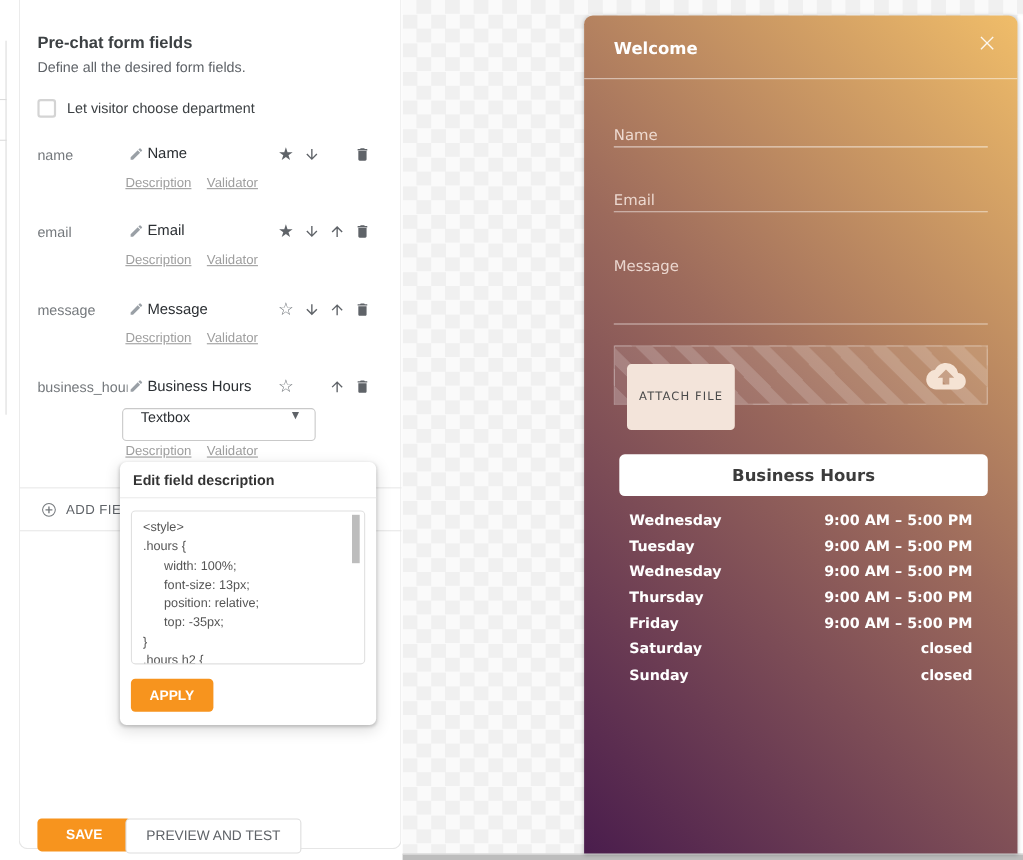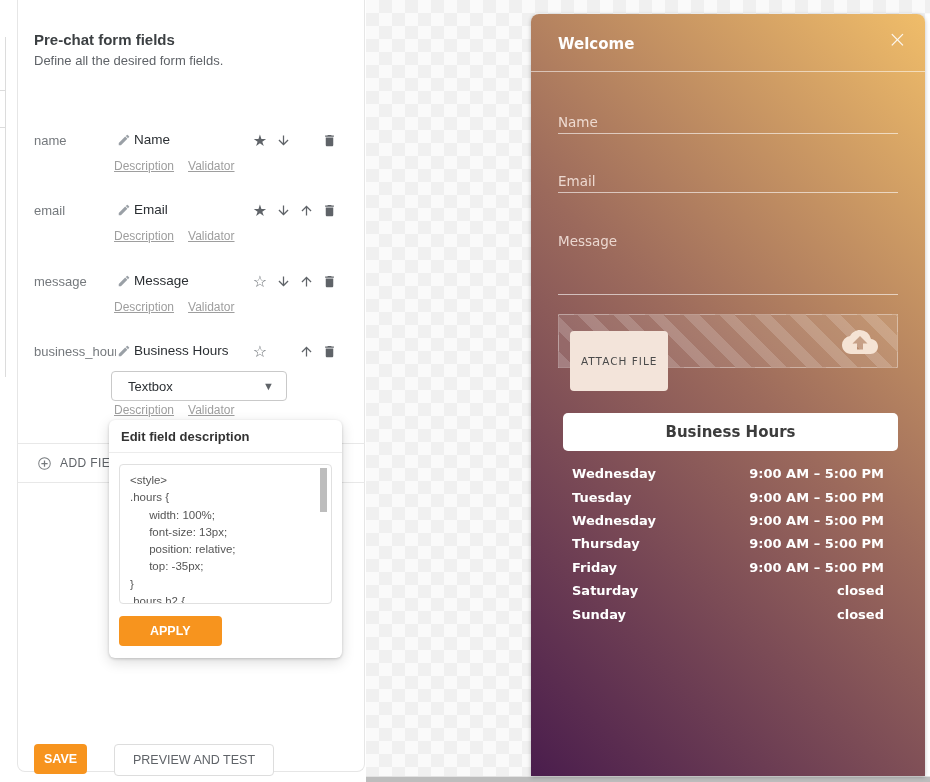--- a/index.html
+++ b/index.html
@@ -41,21 +41,21 @@
   .s1 { left:231px; } .s2 { left:254px; } .s3 { left:277px; } .s4 { left:300px; }
   .star { font-size:16px; color:#5f6368; line-height:20px; }
   .star.outline { color:#6b7075; }
   .arrow-svg, .trash-svg { width:15px; height:15px; fill:#5f6368; margin-top:2px; }
   .row-links { position:absolute; left:96px; font-size:12px; color:#9e9e9e; }
   .row-links.std { top:28px; }
   .row-links a { color:#9e9e9e; text-decoration:underline; margin-right:14px; cursor:pointer; }
 
   .type-select { position:absolute; left:93px; top:371px; width:176px; height:30px;
                  border:1px solid #c9c9c9; border-radius:4px; background:#fff;
-                 display:flex; align-items:center; cursor:pointer; }
+                 display:flex; align-items:flex-start; cursor:pointer; }
   .type-select .val { font-size:13px; color:#2b2f33; margin-left:16px; flex:1; }
   .type-select .caret { font-size:11px; color:#5f6368; margin-right:12px; }
   .bh-links { position:absolute; left:96px; top:403px; font-size:12px; color:#9e9e9e; }
   .bh-links a { color:#9e9e9e; text-decoration:underline; margin-right:14px; }
 
   .addfield-row { position:absolute; left:0; top:443px; width:347px; height:40px;
                   border-top:1px solid #e8e8e8; border-bottom:1px solid #e8e8e8;
                   display:flex; align-items:center; cursor:pointer; }
   .addfield-row svg { width:15px; height:15px; fill:#75797d; margin-left:19px; }
   .addfield-label { font-size:12px; color:#5f6368; margin-left:8px; letter-spacing:.4px; }
@@ -65,25 +65,25 @@
            border-radius:6px; box-shadow:0 1px 3px rgba(0,0,0,.18), 0 4px 14px rgba(0,0,0,.14); z-index:5; }
   .popup-title { font-size:13px; font-weight:bold; color:#333; padding:9px 12px 8px;
                  border-bottom:1px solid #ececec; }
   .ta-wrap { position:relative; margin:11px 10px 0; }
   .popup textarea { width:100%; height:140px; border:1px solid #e0e0e0; border-radius:4px;
                     resize:none; overflow:hidden; padding:7px 14px 7px 10px;
                     font-family:"Liberation Sans", sans-serif; font-size:11.5px;
                     line-height:1.5; color:#555; outline:none; }
   .ta-thumb { position:absolute; right:5px; top:4px; width:7px; height:44px; background:#bdbdbd; }
   .popup-hint { font-size:10.5px; color:#9e9e9e; padding:8px 6px 0; white-space:nowrap; }
-  .apply-btn { margin:8px 10px 12px; padding:8px 31px; background:#f7941e; border:none;
+  .apply-btn { margin:8px 10px 12px; padding:8px 17px; background:#f7941e; border:none;
                border-radius:4px; color:#fff; font-size:12.5px; font-weight:bold;
                font-family:"Liberation Sans", sans-serif; cursor:pointer; }
 
-  .save-btn { position:absolute; left:16px; top:744px; padding:8px 10px; background:#f7941e;
+  .save-btn { position:absolute; left:16px; top:744px; padding:8px 26px; background:#f7941e;
               border:none; border-radius:4px; color:#fff; font-size:12.5px; font-weight:bold;
               font-family:"Liberation Sans", sans-serif; cursor:pointer; }
   .preview-btn { position:absolute; left:96px; top:744px; padding:8px 18px; background:#fff;
                  border:1px solid #ddd; border-radius:4px; color:#5f6368; font-size:12.5px;
                  font-family:"Liberation Sans", sans-serif; cursor:pointer; }
 
   
   .widget { position:absolute; left:531px; top:14px; width:394px; height:762px;
             border-radius:8px 8px 0 0; overflow:hidden;
             background:linear-gradient(45deg, #4a1d4d 0%, #9c6a5c 52%, #f0bd69 100%);
@@ -124,20 +124,24 @@
   <div class="edge-tick2"></div>
 
   <div class="checker"></div>
   <div class="right-gutter"></div>
   <div class="hscroll"></div>
 
   <div class="left-card">
     <div class="panel-title">Pre-chat form fields</div>
     <div class="panel-sub">Define all the desired form fields.</div>
 
+    <div class="checkbox-row">
+      <span class="checkbox"></span>
+      <span class="checkbox-label">Let visitor choose department</span>
+    </div>
 
     <div class="field-row fr-name">
       <div class="row-main">
         <span class="field-key">name</span>
         <svg class="pencil" viewBox="0 0 24 24">
             <path d="M3 17.25V21h3.75L17.81 9.94l-3.75-3.75L3 17.25zM20.71 7.04c.39-.39.39-1.02 0-1.41l-2.34-2.34a1 1 0 0 0-1.41 0l-1.83 1.83 3.75 3.75 1.83-1.83z"></path>
           </svg>
         <span class="field-label">Name</span>
         <span class="slot s1"><span class="star">★</span></span>
         <span class="slot s2"><svg class="arrow-svg" viewBox="0 0 24 24">

